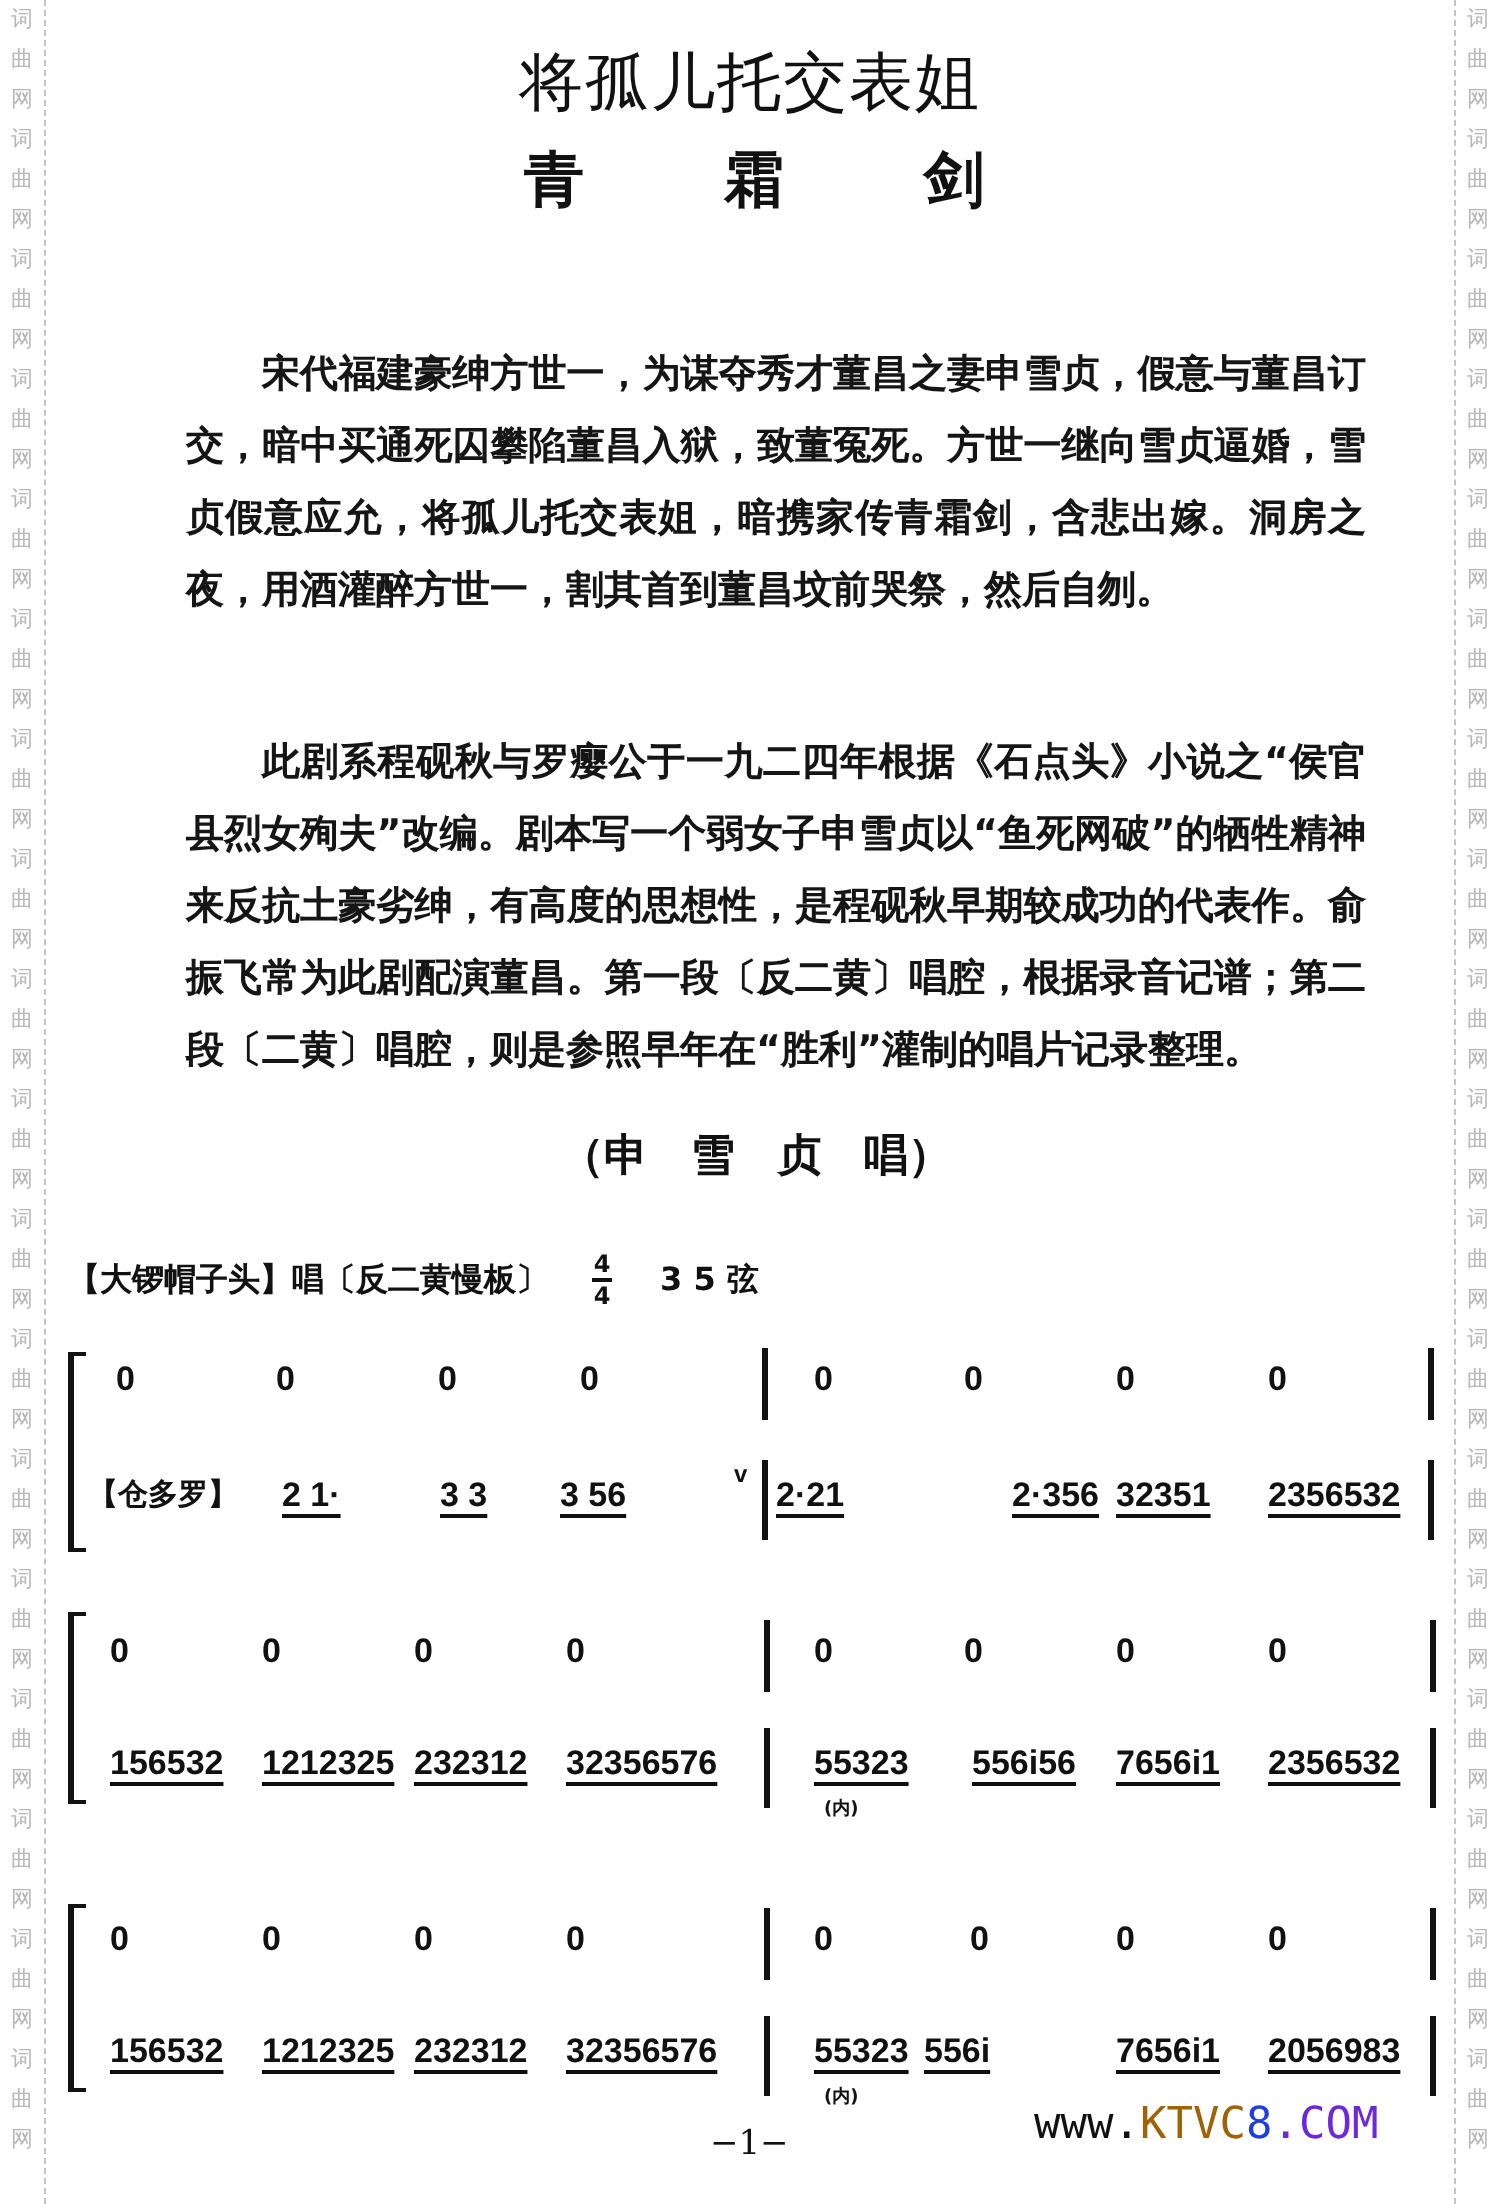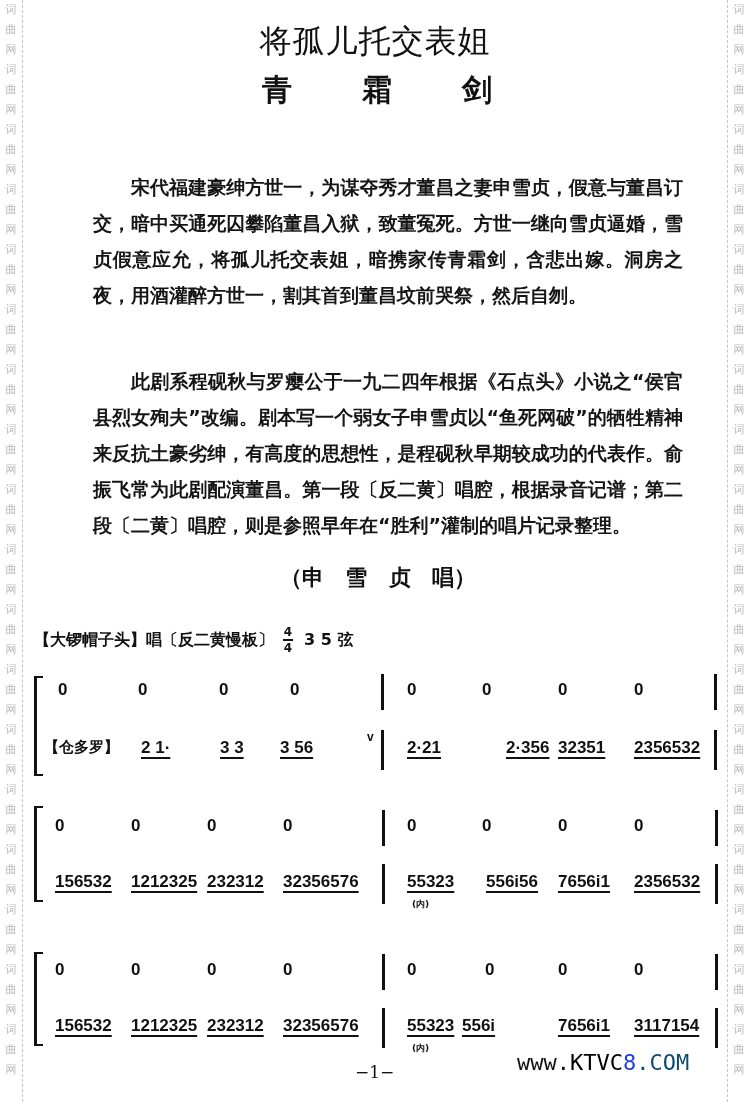--- a/index.html
+++ b/index.html
@@ -38,21 +38,21 @@
     .para2 { top: 344px; }
 
     .singer {
       position: absolute; top: 563px; left: 280px; width: 196px;
       display: flex; justify-content: space-between;
       font-family: "DejaVu Sans", sans-serif; font-weight: bold; font-size: 22px;
     }
     .tempo-line {
       position: absolute; top: 626px; left: 34px;
       font-family: "DejaVu Sans", sans-serif; font-weight: bold; font-size: 16px;
-      display: flex; align-items: center; gap: 5px;
+      display: flex; align-items: center; gap: 18px;
     }
     .frac { display: inline-flex; flex-direction: column; align-items: center; font-size: 12px; line-height: 12px; margin: 0 6px 0 4px; }
     .frac .bar { width: 10px; height: 2px; background: #111; margin: 1px 0; }
 
     .system { position: absolute; left: 34px; width: 690px; }
     .brace {
       position: absolute; left: 0; width: 6px;
       border-left: 3px solid #111; border-top: 2px solid #111; border-bottom: 2px solid #111;
     }
     .staff-row { position: absolute; height: 30px; left: 0; width: 690px; }
@@ -65,21 +65,21 @@
     .breath { position: absolute; font-family: "Liberation Sans", sans-serif; font-weight: bold; font-size: 12px; }
     .note-small { position: absolute; font-family: "DejaVu Sans", sans-serif; font-weight: bold; font-size: 9px; }
 
     .page-num {
       position: absolute; top: 1062px; left: 355px; font-size: 17px; font-family: "DejaVu Serif", serif;
     }
     .site {
       position: absolute; top: 1050px; left: 517px; font-family: "DejaVu Sans Mono", monospace;
       font-size: 22px; letter-spacing: 0px;
     }
-    .site .k { color: #111; } .site .r { color: #000000; } .site .b { color: #1f3fe0; } .site .g { color: #0c4a6e; }
+    .site .k { color: #111; } .site .r { color: #a16207; } .site .b { color: #1f3fe0; } .site .g { color: #6d28d9; }
   </style>
 </head>
 <body>
 
 <div class="wm-col left" id="wmL">
     <div class="wm-group">
       <span>词</span>
       <span>曲</span>
       <span>网</span>
     </div>
@@ -303,21 +303,21 @@
     <span class="cell" style="left:600px">0</span>
     <span class="barline" style="left:680px;top:-6px;height:36px;"></span>
   </div>
   <div class="staff-row" style="top:66px;">
     <span class="cell" style="left:10px;font-family:'DejaVu Sans',sans-serif;font-size:15px">【仓多罗】</span>
     <span class="cell ul" style="left:107px">2 1·</span>
     <span class="cell ul" style="left:186px">3 3</span>
     <span class="cell ul" style="left:246px">3 56</span>
     <span class="breath" style="left:333px;top:-8px">v</span>
     <span class="barline" style="left:347px;top:-8px;height:40px;"></span>
-    <span class="cell ul" style="left:373px">2·21</span>
+    <span class="cell ul" style="left:354px">2·21</span>
     <span class="cell ul" style="left:472px">2·356</span>
     <span class="cell ul" style="left:524px">32351</span>
     <span class="cell ul" style="left:600px">2356532</span>
     <span class="barline" style="left:680px;top:-8px;height:40px;"></span>
   </div>
 </div>
 
 <div class="system" style="top:806px;height:100px;">
   <div class="brace" style="top:0px;height:92px;"></div>
   <div class="staff-row" style="top:10px;">
@@ -364,19 +364,19 @@
   <div class="staff-row" style="top:64px;">
     <span class="cell ul" style="left:21px">156532</span>
     <span class="cell ul" style="left:97px">1212325</span>
     <span class="cell ul" style="left:173px">232312</span>
     <span class="cell ul" style="left:249px">32356576</span>
     <span class="barline" style="left:348px;top:-8px;height:40px;"></span>
     <span class="cell ul" style="left:373px">55323</span>
     <span class="note-small" style="left:378px;top:26px">(内)</span>
     <span class="cell ul" style="left:428px">556i</span>
     <span class="cell ul" style="left:524px">7656i1</span>
-    <span class="cell ul" style="left:600px">3117154</span>
+    <span class="cell ul" style="left:600px">2056983</span>
     <span class="barline" style="left:681px;top:-8px;height:40px;"></span>
   </div>
 </div>
 
 <div class="page-num">−1−</div>
 <a class="site"><span class="k">www.</span><span class="r">KTVC</span><span class="b">8</span><span class="g">.COM</span></a>
 
 </body></html>

